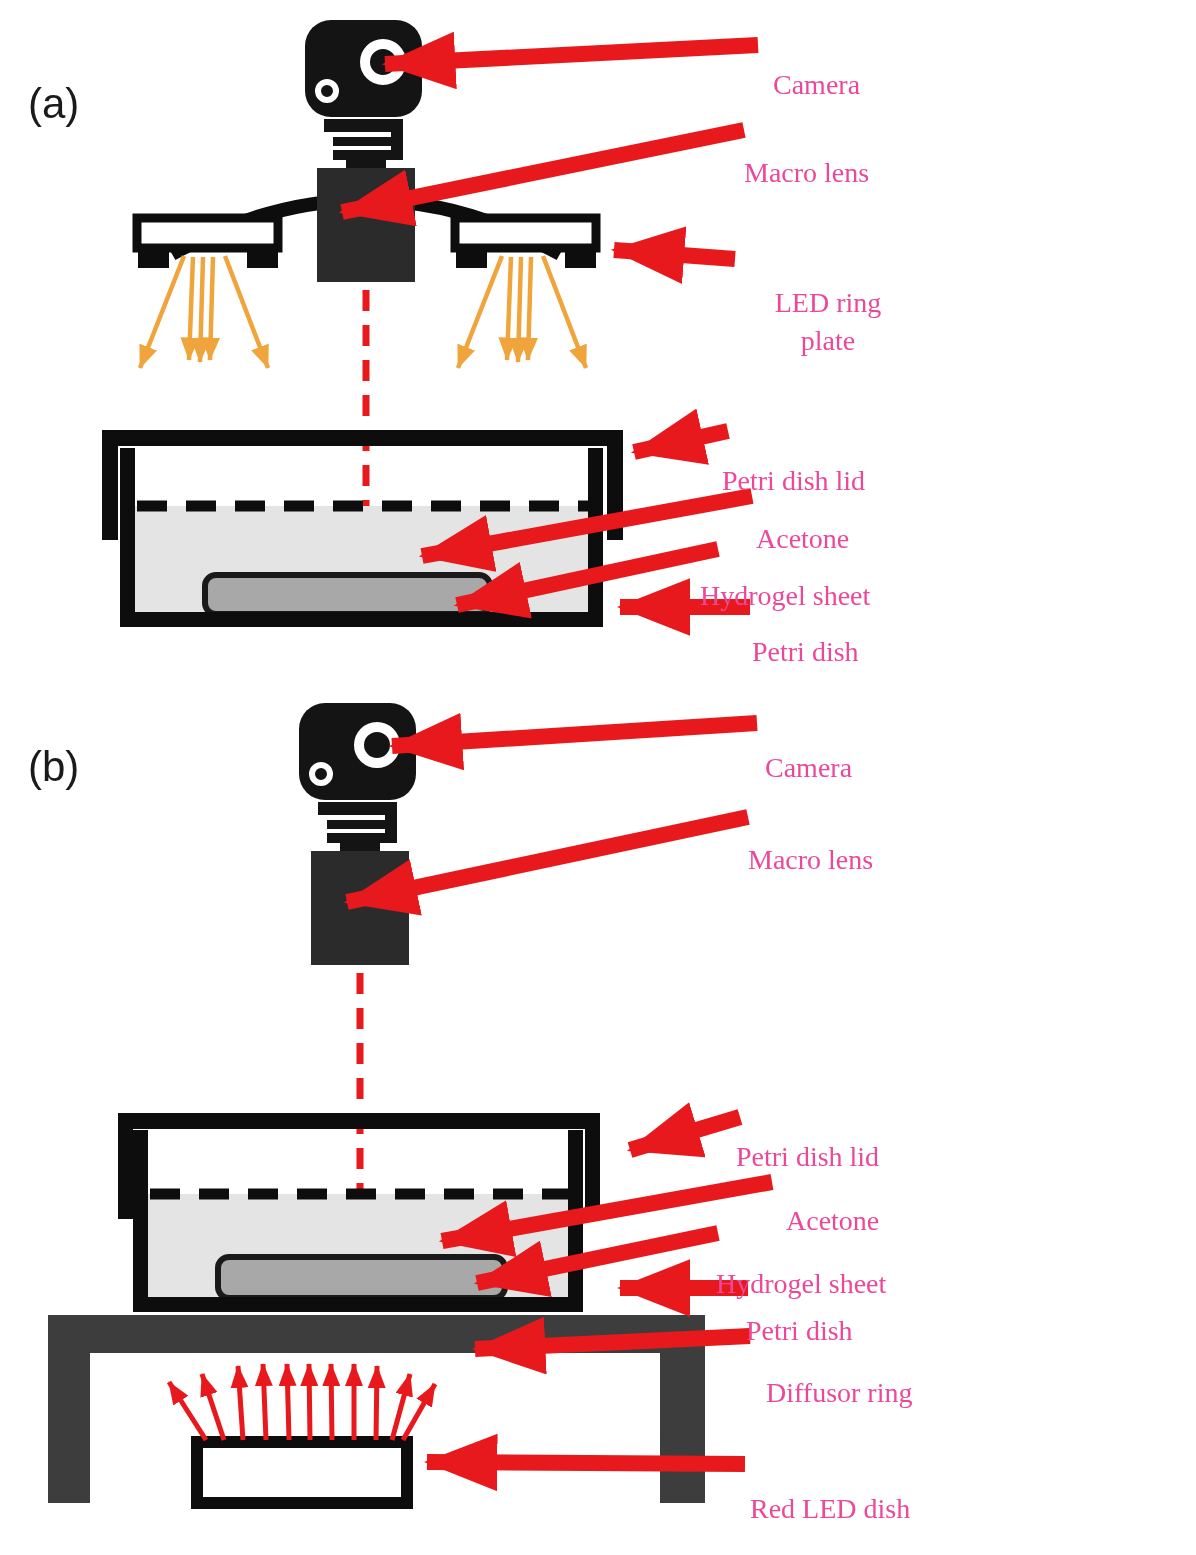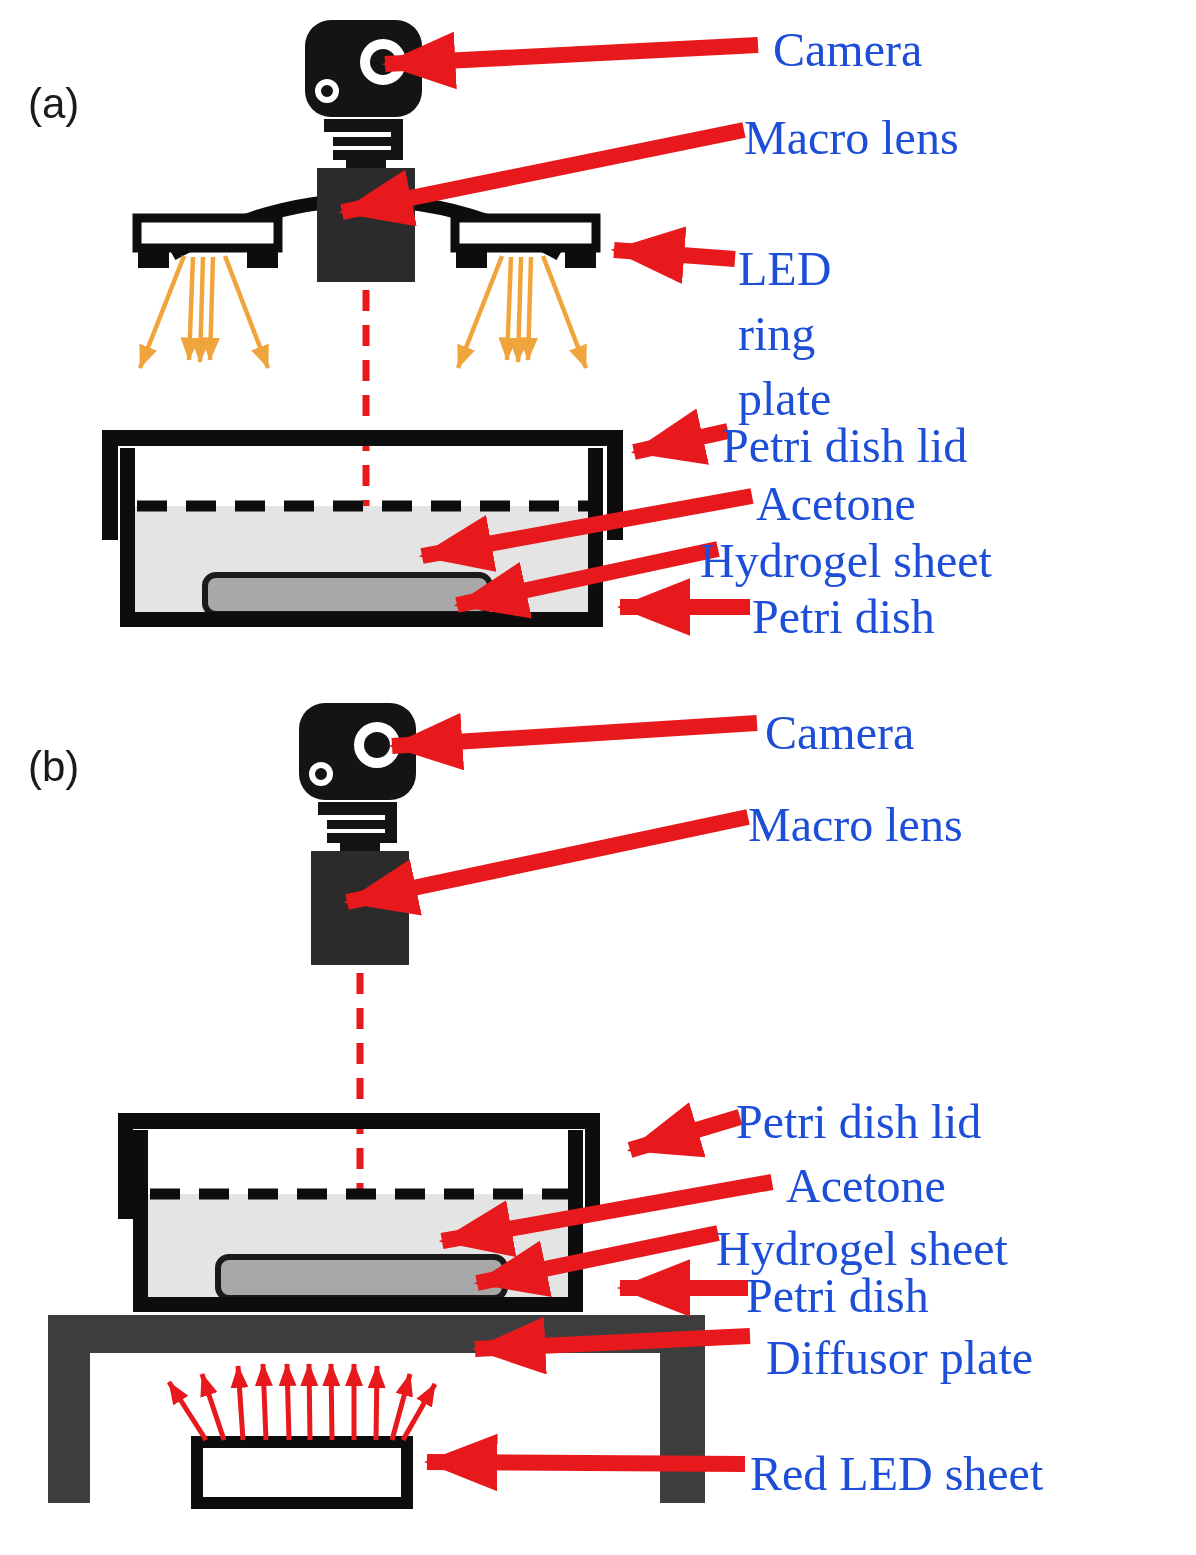--- a/index.html
+++ b/index.html
@@ -7,33 +7,34 @@
     position:relative;
     width:1196px;height:1555px;
     background:#ffffff;
     overflow:hidden;
     font-family:"Liberation Serif", serif;
   }
   #diagram-svg{position:absolute;left:0;top:0;}
   .lbl{
     position:absolute;
     font-family:"Liberation Serif", serif;
-    font-size:48px;
-    color:#1d4ed8;
+    font-size:28px;
+    color:#ec4899;
     white-space:nowrap;
     line-height:1.15;
+    margin-top:47px;
   }
   .panel-lbl{
     position:absolute;
     font-family:"Liberation Sans", sans-serif;
     font-size:42px;
     color:#1a1a1a;
     white-space:nowrap;
   }
-  .lbl-2line{text-align:left;width:180px;white-space:normal;line-height:1.35;}
+  .lbl-2line{text-align:center;width:180px;white-space:normal;line-height:1.35;}
   .lbl-2line span{display:block;}
 </style>
 </head>
 <body>
 
 <div id="canvas">
 
 <svg id="diagram-svg" width="1196" height="1555" viewBox="0 0 1196 1555">
   <defs>
     <marker id="mRed" markerUnits="strokeWidth" markerWidth="4.6" markerHeight="3.6" refX="4.4" refY="1.8" orient="auto">
@@ -177,16 +178,16 @@
   <div class="lbl" style="left:700px;top:533px;">Hydrogel sheet</div>
   <div class="lbl" style="left:752px;top:589px;">Petri dish</div>
 
   <div class="panel-lbl" style="left:28px;top:743px;">(b)</div>
   <div class="lbl" style="left:765px;top:705px;">Camera</div>
   <div class="lbl" style="left:748px;top:797px;">Macro lens</div>
   <div class="lbl" style="left:736px;top:1094px;">Petri dish lid</div>
   <div class="lbl" style="left:786px;top:1158px;">Acetone</div>
   <div class="lbl" style="left:716px;top:1221px;">Hydrogel sheet</div>
   <div class="lbl" style="left:746px;top:1268px;">Petri dish</div>
-  <div class="lbl" style="left:766px;top:1330px;">Diffusor plate</div>
-  <div class="lbl" style="left:750px;top:1446px;">Red LED sheet</div>
+  <div class="lbl" style="left:766px;top:1330px;">Diffusor ring</div>
+  <div class="lbl" style="left:750px;top:1446px;">Red LED dish</div>
 
 </div>
 
 </body></html>

